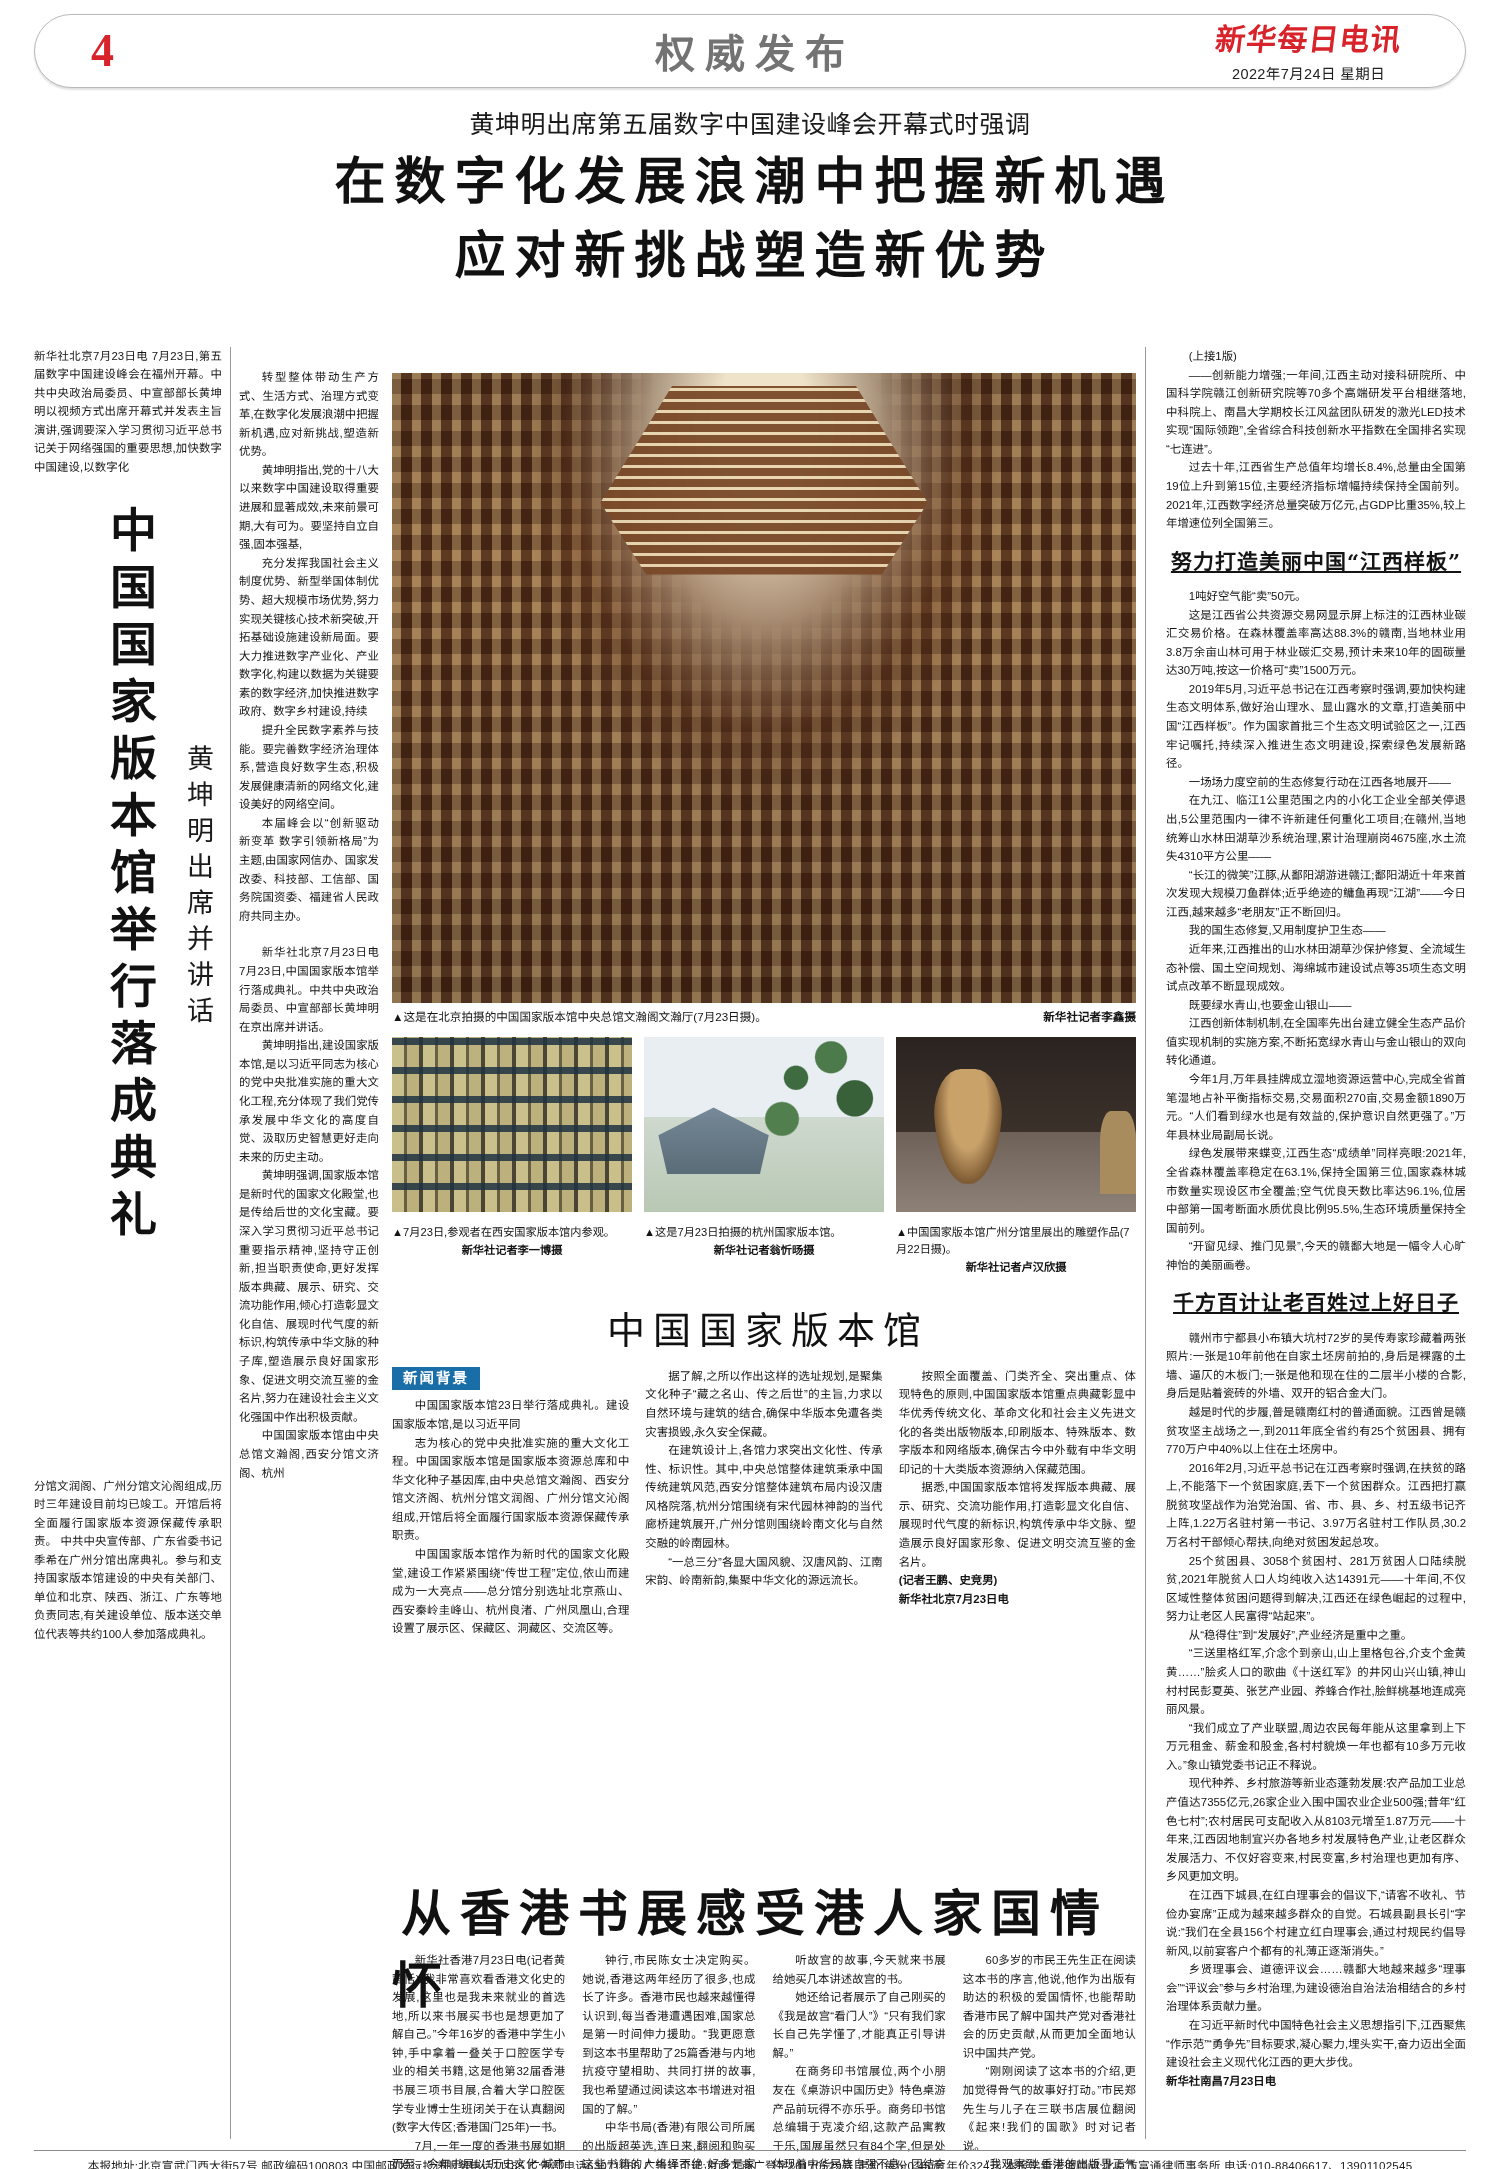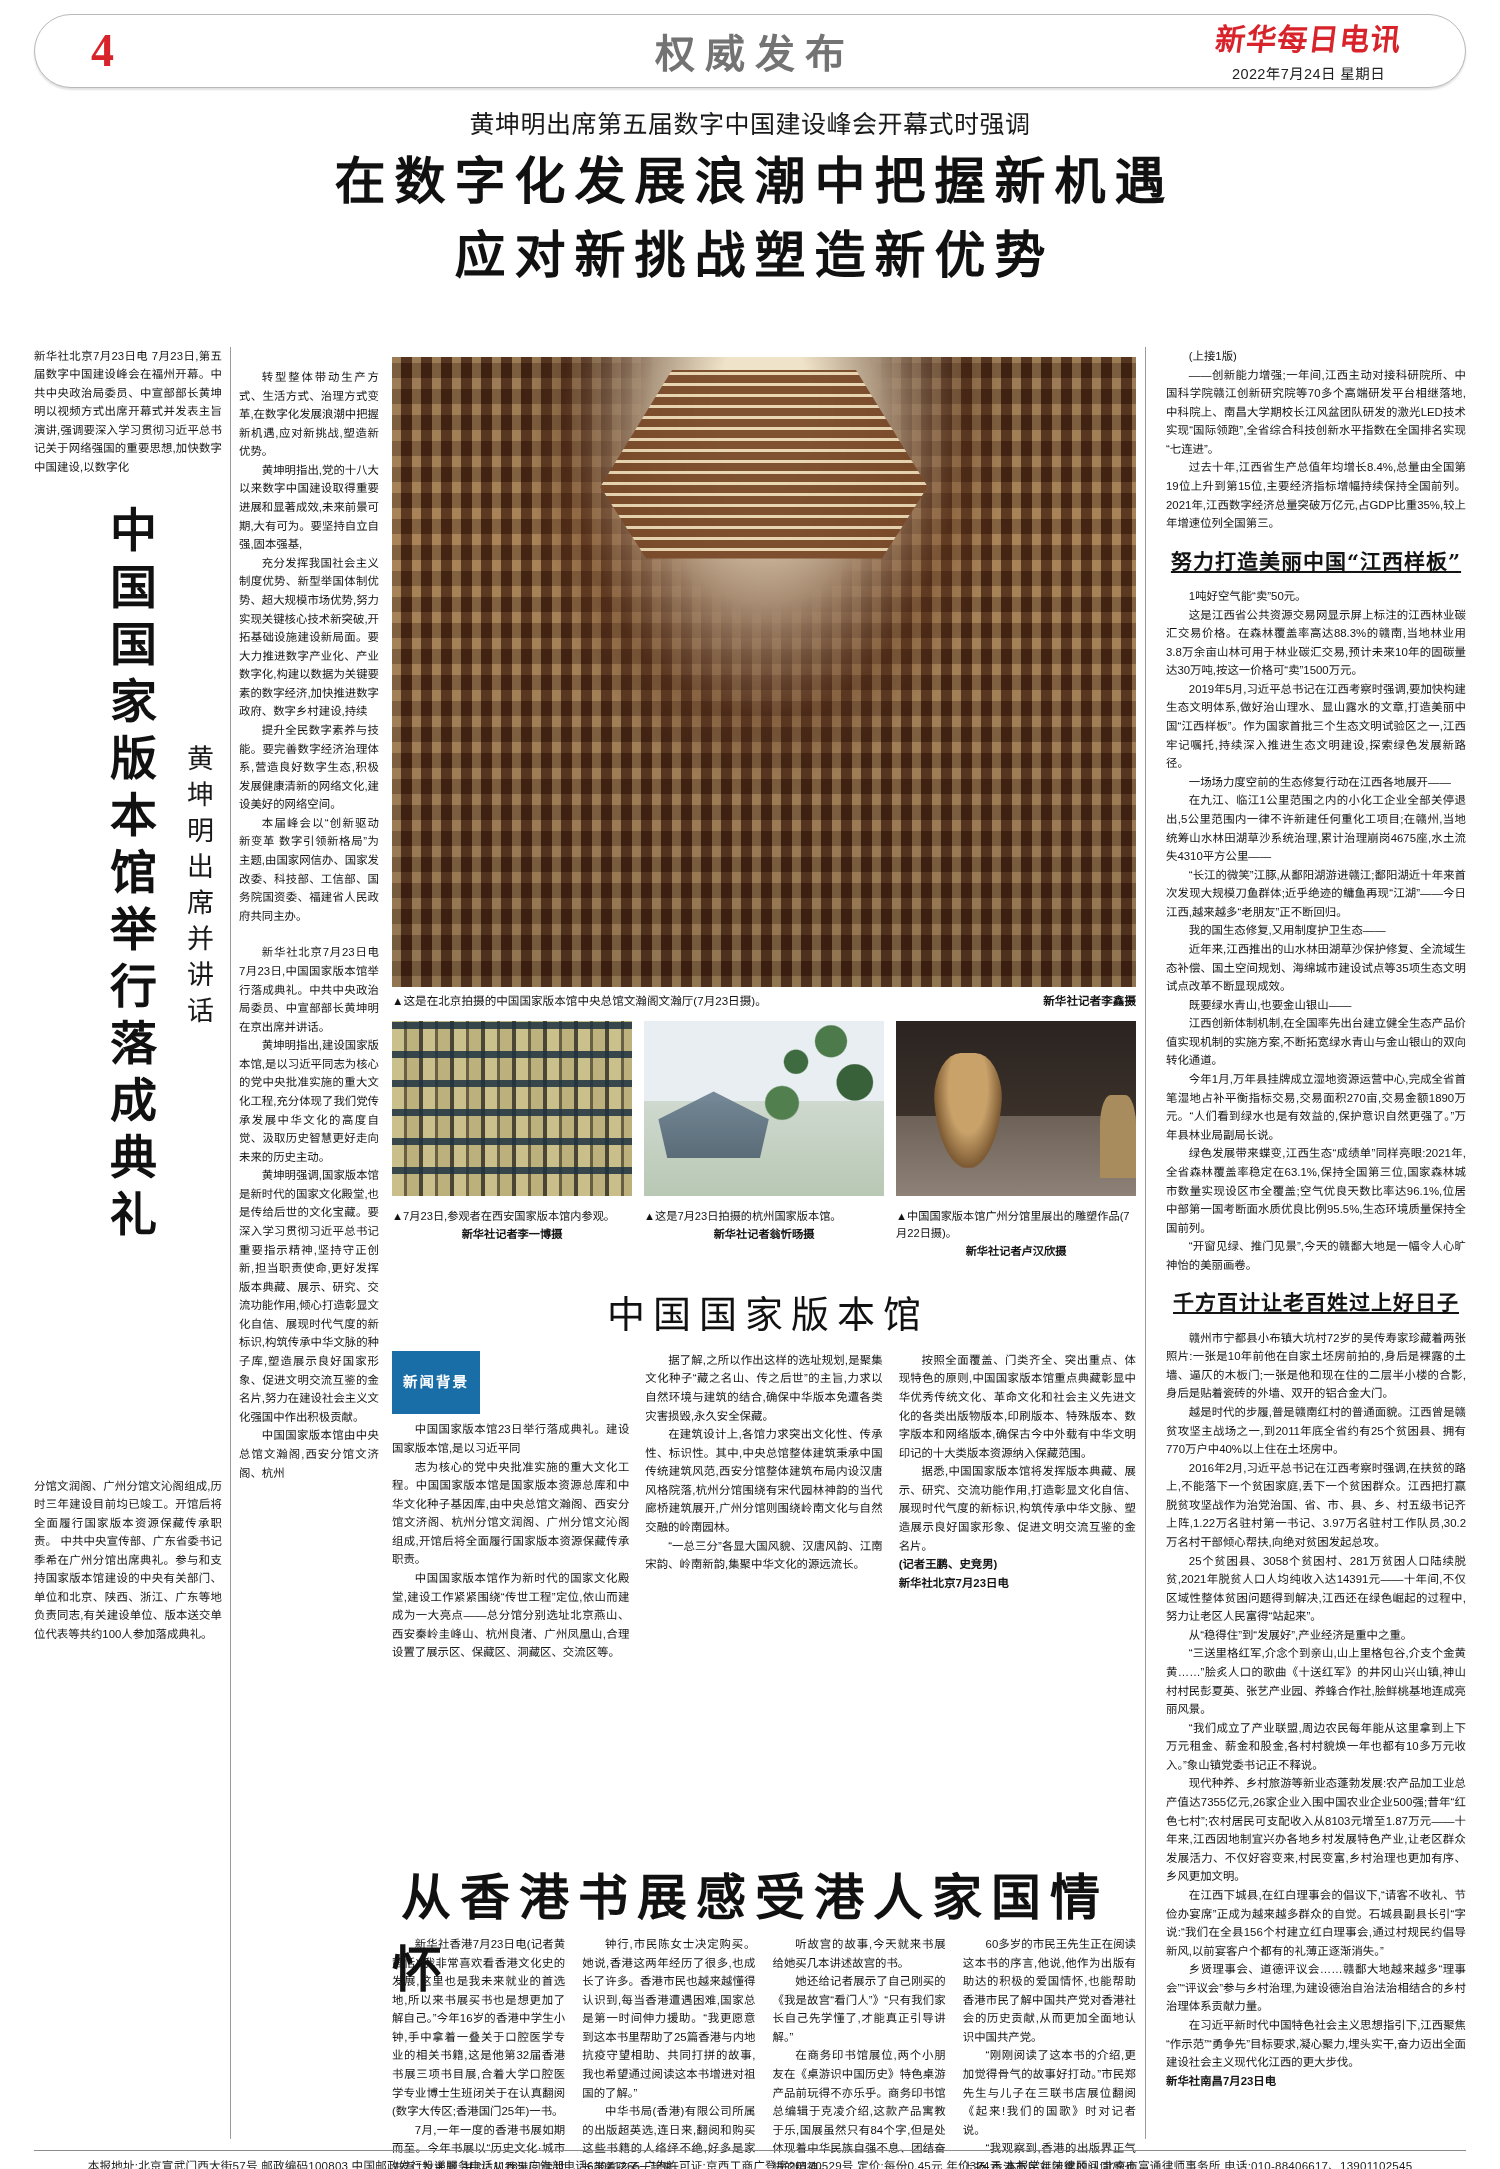--- a/index.html
+++ b/index.html
@@ -105,21 +105,21 @@
   
   .colB {
     position:absolute; left:205px; top:0; width:140px;
     font-family:"Liberation Sans","DejaVu Sans",sans-serif;
     font-size:11.4px; line-height:1.63; text-align:justify;
     text-justify:inter-ideograph;
     margin-top:21px;
   }
 
   
-  .feature { position:absolute; left:358px; top:0; right:330px; }
+  .feature { position:absolute; left:358px; top:16px; right:330px; }
 
   
   .tri { display:flex; gap:16px; }
   .tri .txt { flex:1; }
   .txt {
     font-family:"Liberation Sans","DejaVu Sans",sans-serif;
     font-size:11.4px; line-height:1.63; text-align:justify;
     text-justify:inter-ideograph;
   }
 
@@ -143,21 +143,21 @@
   
   .sec-head {
     text-align:center; margin-top:24px;
     font-family:"DejaVu Serif","Liberation Serif",serif;
     font-size:38px; letter-spacing:8px; text-indent:8px; color:#111;
   }
   .badge {
     display:inline-block; background:#1a6ea8; color:#fff;
     font-family:"Liberation Sans","DejaVu Sans",sans-serif;
     font-size:14.5px; font-weight:bold; letter-spacing:2px;
-    padding:20px 11px; margin-bottom:6px;
+    padding:0 11px; margin-bottom:6px;
   }
 
   
   .bottom-head {
     position:absolute; left:0; right:0; top:1510px; text-align:left;
     font-family:"DejaVu Serif","Liberation Serif",serif;
     font-weight:bold; font-size:50px; letter-spacing:9px; text-indent:9px;
     color:#111;
   }
   .bottom-cols { position:absolute; left:0; right:0; top:1588px; display:flex; gap:17px; }

